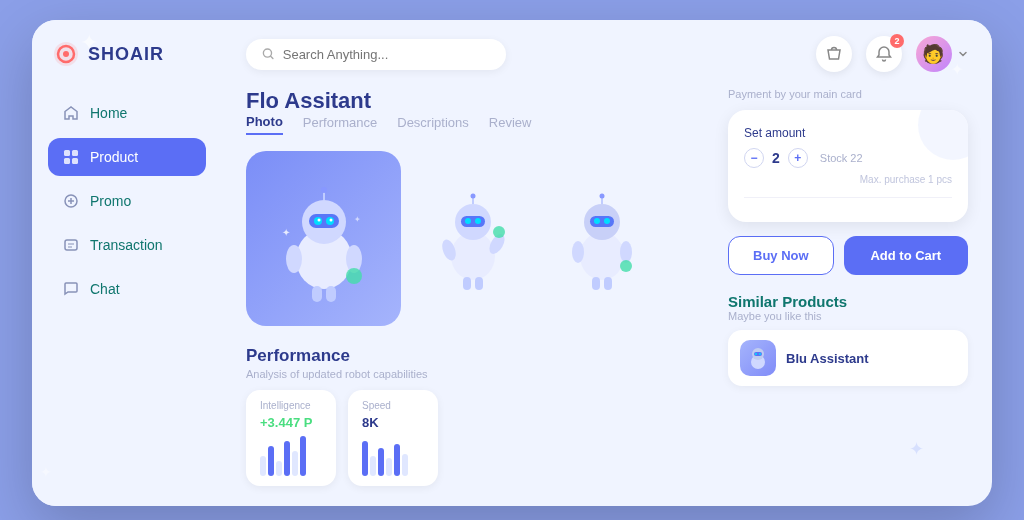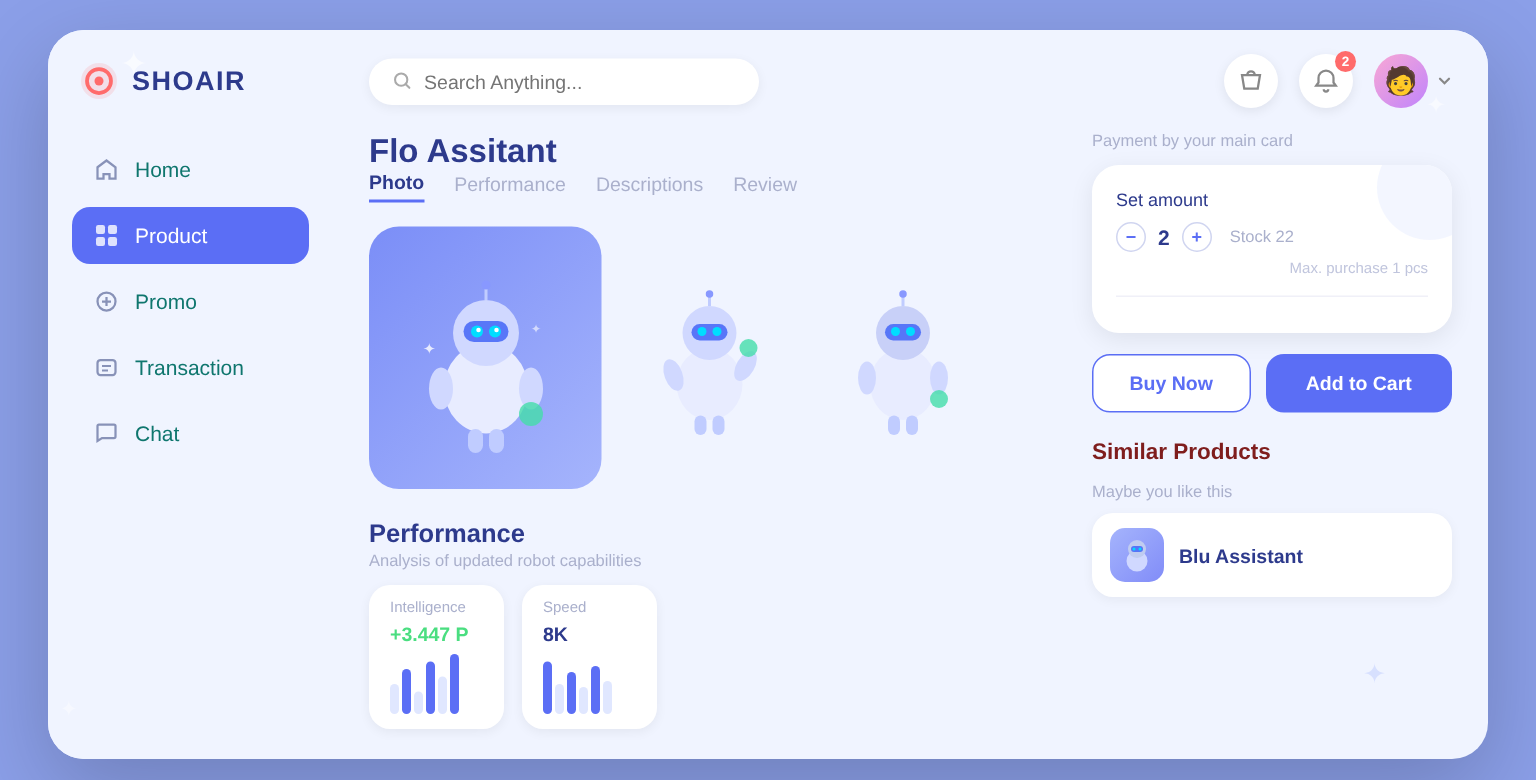--- a/index.html
+++ b/index.html
@@ -461,22 +461,22 @@
     }
 
     
     .similar-section {
       margin-top: 4px;
     }
 
     .similar-title {
       font-size: 15px;
       font-weight: 700;
-      color: #7f1d1d;
-      margin-bottom: 12px;
+      color: #0f766e;
+      margin-bottom: 0;
     }
 
     .similar-subtitle {
       font-size: 11px;
       color: #aab0cc;
       margin-bottom: 8px;
     }
 
     .similar-item {
       display: flex;

